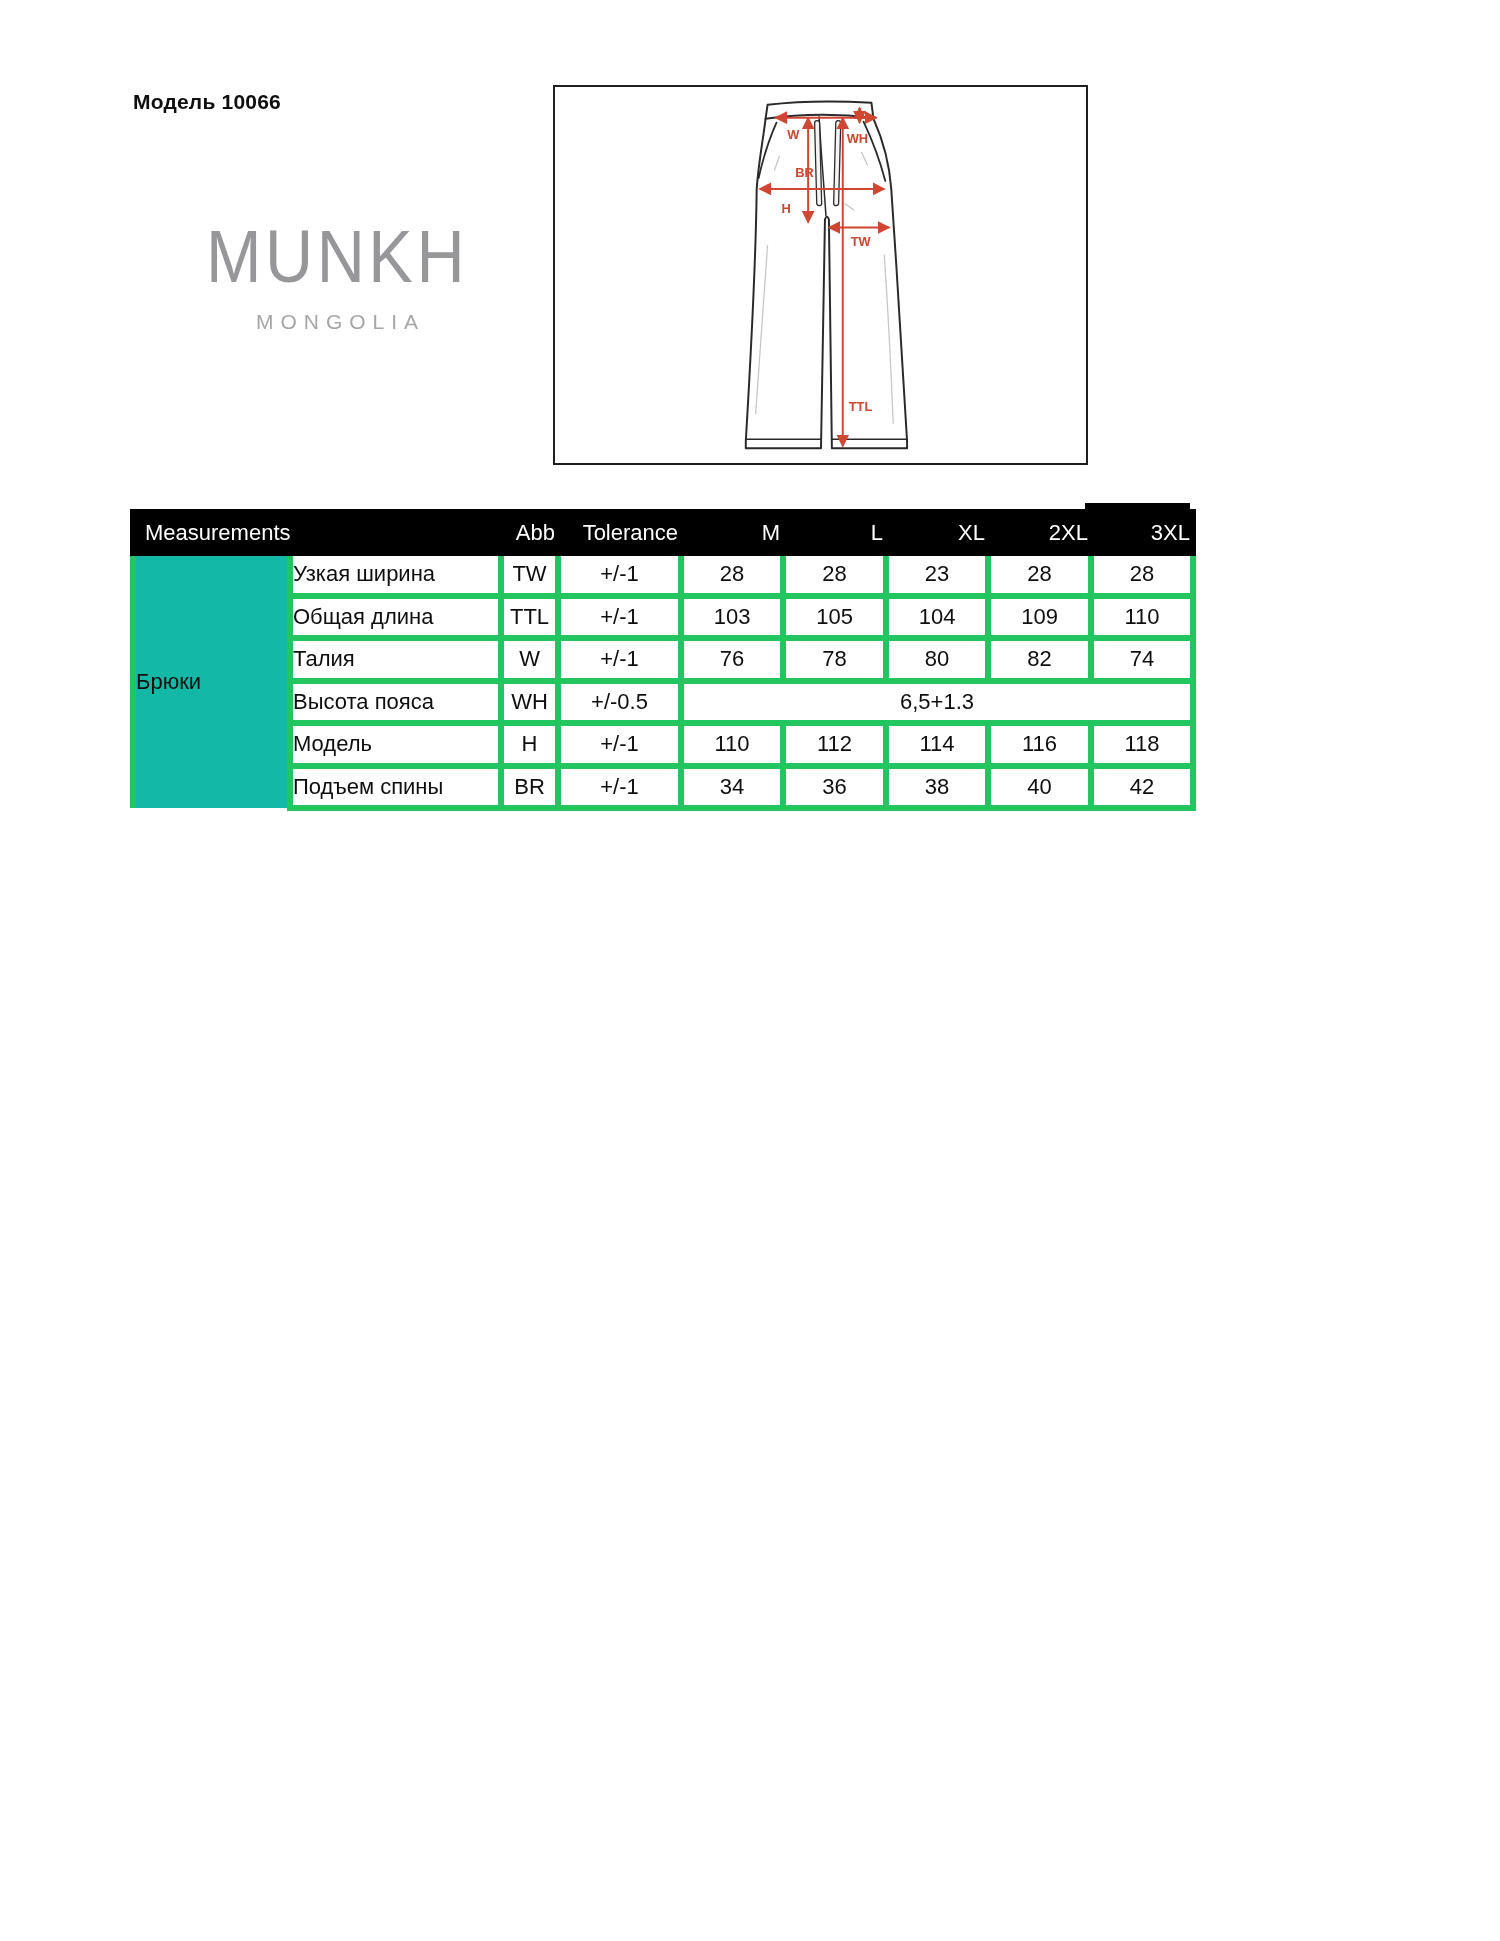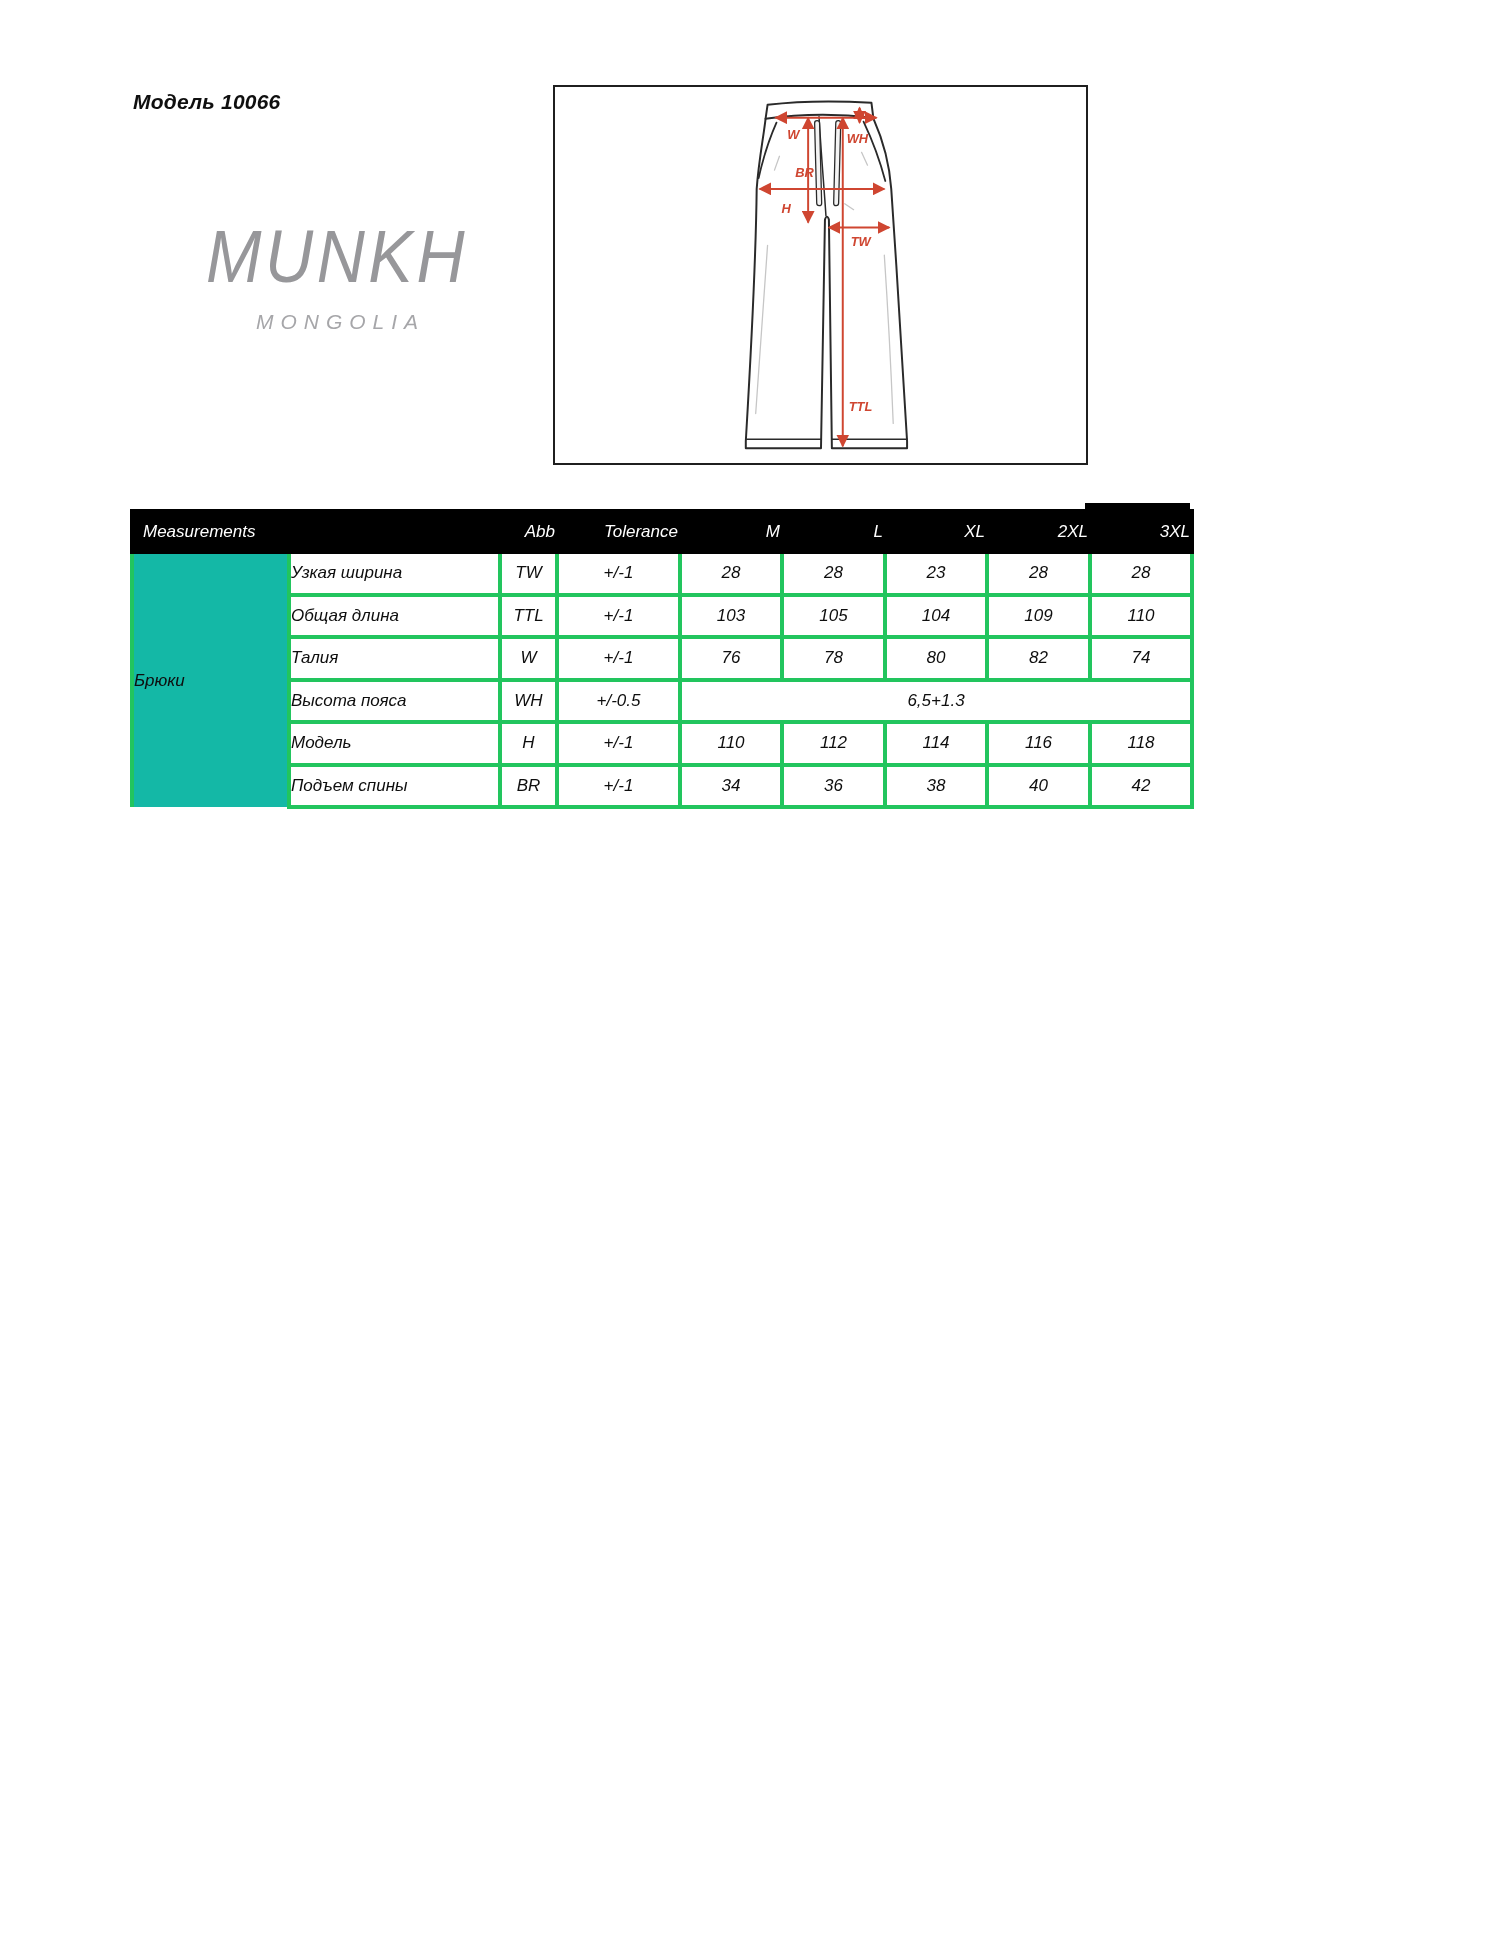--- a/index.html
+++ b/index.html
@@ -1,18 +1,18 @@
 <!DOCTYPE html>
 <html><head>
 <meta charset="utf-8">
 <style>
   html,body{margin:0;padding:0;background:#fff;}
   .page{
     position:relative;width:1500px;height:1941px;background:#ffffff;
-    font-family:"Liberation Sans",sans-serif;color:#111;overflow:hidden;font-style:italic;
+    font-family:"Liberation Sans",sans-serif;color:#111;overflow:hidden;
   }
   .doc-title{
     position:absolute;left:133px;top:90px;
     font-size:21px;font-weight:bold;color:#0f0f0f;letter-spacing:0.2px;
   }
   .brand{position:absolute;left:337px;top:220px;transform:translateX(-50%);text-align:center;}
   .brand-name{
     font-size:74px;line-height:1;color:#97979a;letter-spacing:4px;
     transform:scaleX(0.90);transform-origin:center;font-weight:400;
   }
@@ -23,21 +23,21 @@
   .frame{
     position:absolute;left:553px;top:85px;width:531px;height:376px;
     border:2px solid #1f1f1f;background:#fff;
   }
   .hdr-notch{position:absolute;left:1085px;top:503px;width:105px;height:10px;background:#000;}
   table.spec{
     position:absolute;left:130px;top:509px;width:1060px;
     border-collapse:collapse;table-layout:fixed;
   }
   table.spec th,table.spec td{
-    border:4px solid #22c55e;padding:0;font-size:17px;color:#0e0e0e;
+    border:6px solid #22c55e;padding:0;font-size:22px;color:#0e0e0e;
     vertical-align:middle;overflow:hidden;white-space:nowrap;
   }
   table.spec thead tr{height:41px;}
   table.spec thead th{
     background:#000;color:#fff;font-weight:normal;border-color:#000;text-align:right;
   }
   table.spec thead th.mh{text-align:left;padding-left:9px;}
   table.spec tbody tr{height:42.5px;}
   td.cat{text-align:left;border-bottom:hidden !important;background:#14b8a6;}
   td.name{text-align:left;padding-left:7px;}

